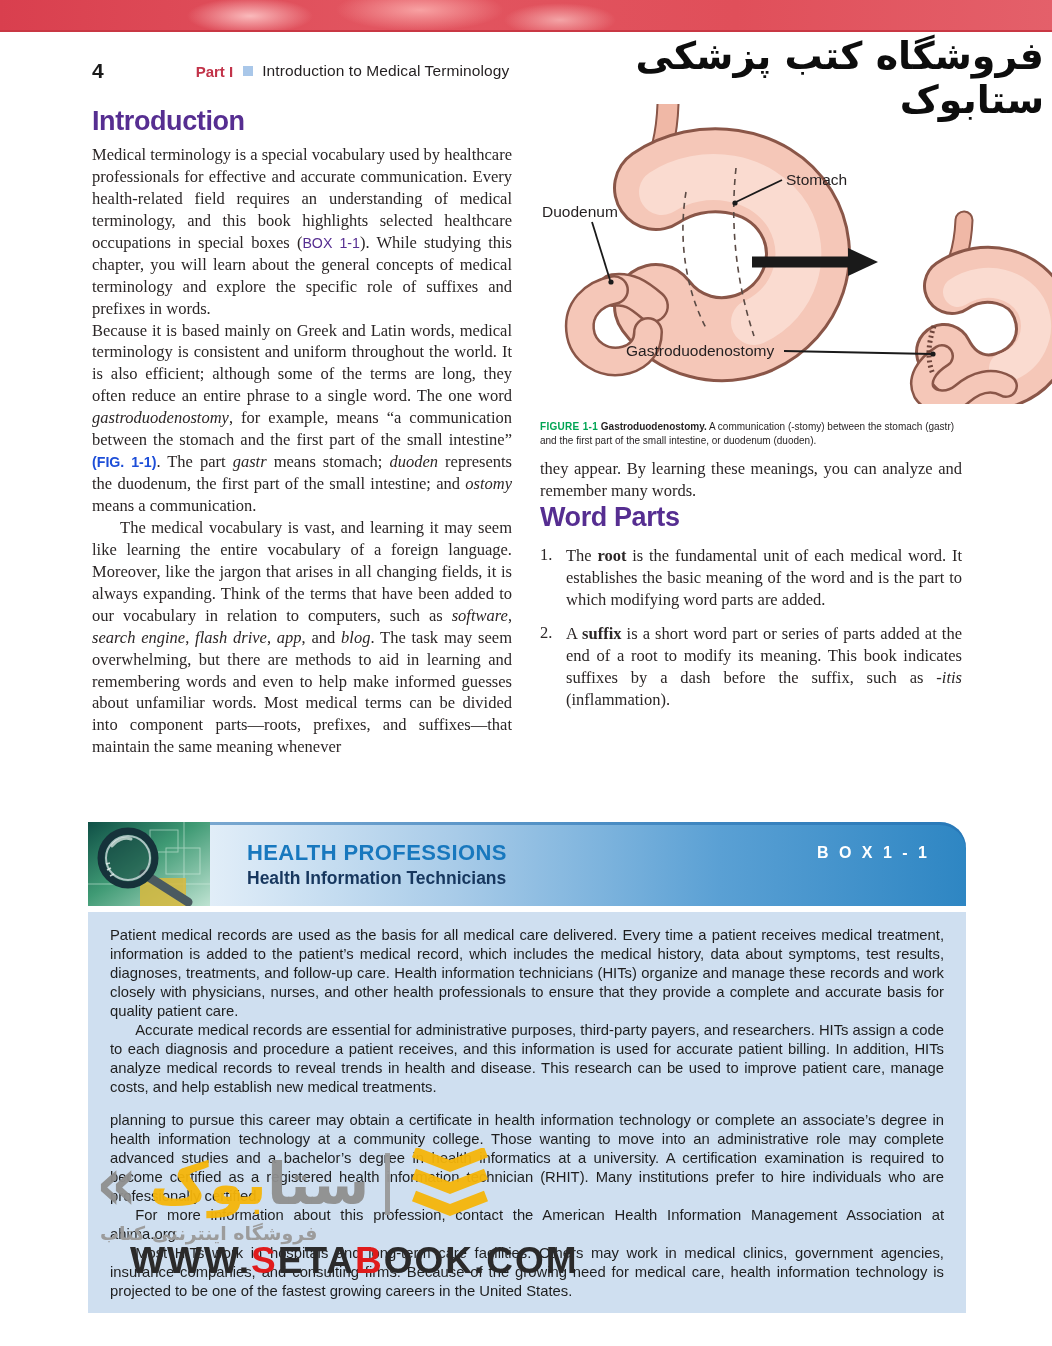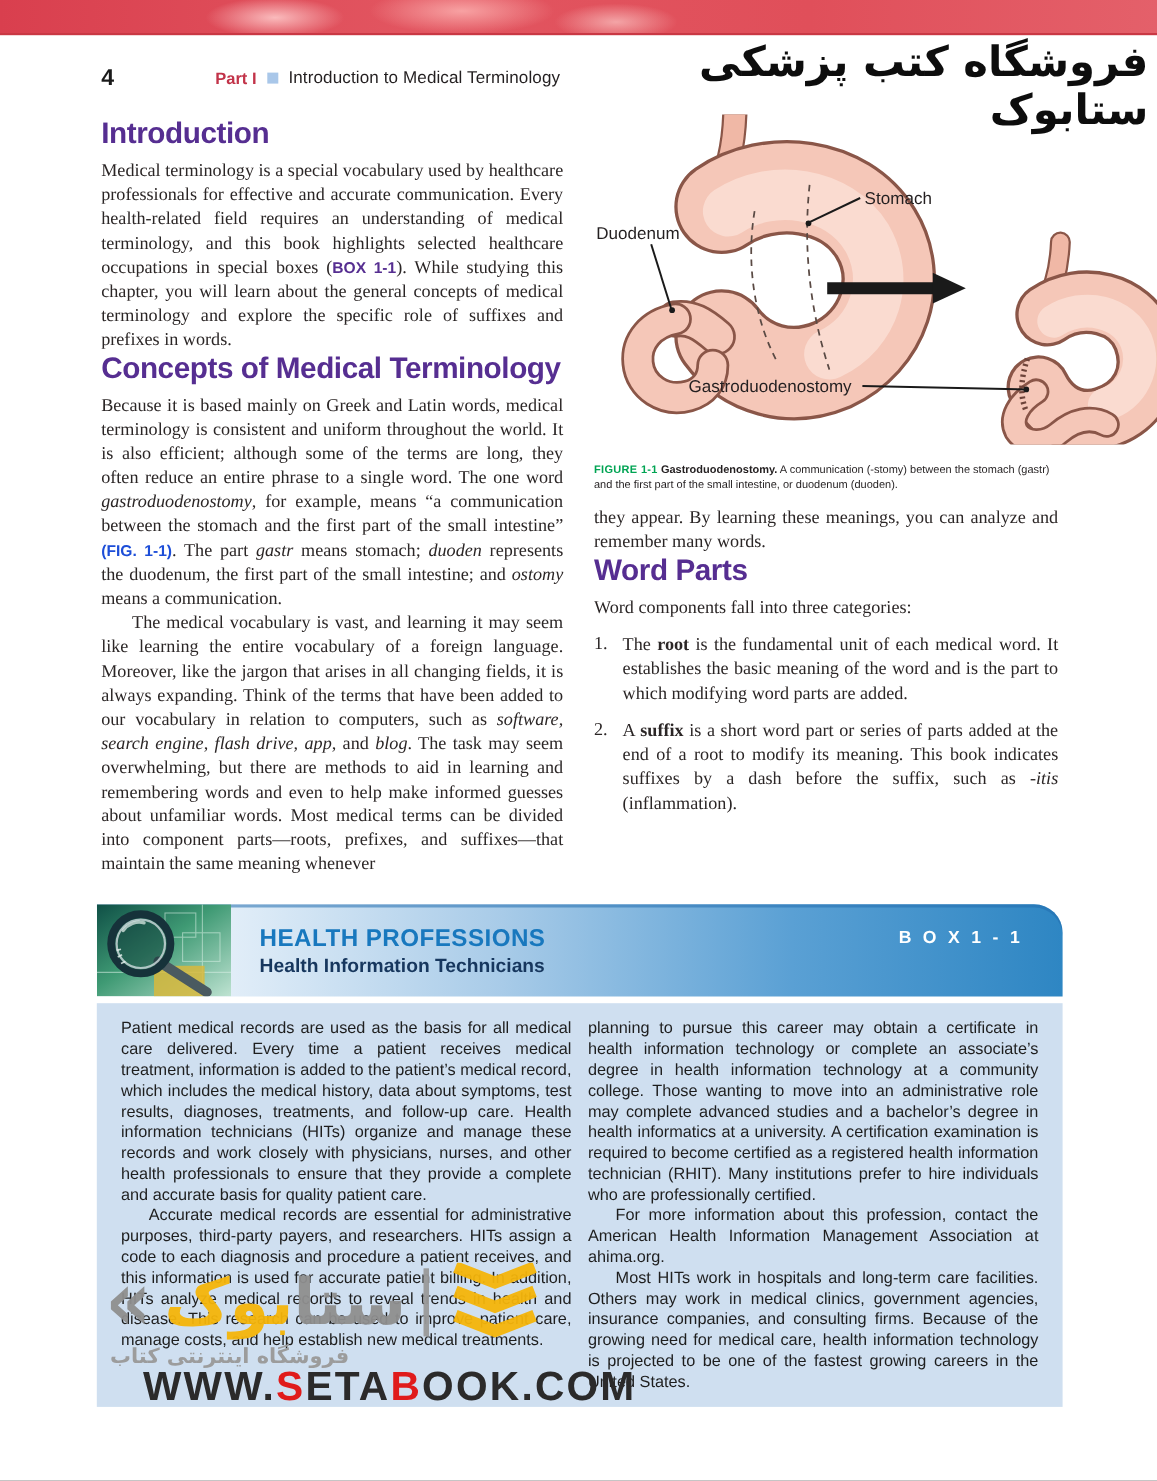--- a/index.html
+++ b/index.html
@@ -31,47 +31,47 @@
   .col-left{position:absolute;left:92px;top:106px;width:420px;}
   .col-right{position:absolute;left:540px;top:104px;width:422px;}
   h2.sect{font-family:"Liberation Sans",sans-serif;font-weight:bold;font-size:27px;
     color:#562e91;margin:0 0 7px 0;letter-spacing:-0.4px;}
   .mt-concepts{margin-top:38px;}
   .mt-wordparts{margin-top:24px;}
   p.body{font-size:16.5px;line-height:1.33;text-align:justify;margin:0;}
   .ind{text-indent:1.7em;}
   .sg-i{font-style:italic;}
   .sg-b{font-weight:bold;}
-  .sg-boxref{font-family:"Liberation Sans",sans-serif;font-weight:bold;color:#562e91;font-size:.86em;}
+  .sg-boxref{font-family:"Liberation Sans",sans-serif;font-weight:normal;color:#562e91;font-size:.86em;}
   .sg-figref{font-family:"Liberation Sans",sans-serif;font-weight:bold;color:#1d4ed8;font-size:.86em;}
 
   
   .figure-wrap{width:512px;height:300px;}
   .fig-caption{margin-top:12px;font-family:"Liberation Sans",sans-serif;font-size:10px;
     line-height:1.42;color:#231f20;text-align:left;width:422px;}
   .sg-figlabel{color:#00a453;font-weight:bold;letter-spacing:.3px;}
   .cont{margin-top:18px;}
   .wp-intro{margin-top:4px;}
   .wp-list{margin-top:12px;}
   .wp-item{display:flex;margin-bottom:12px;}
   .wp-num{width:26px;flex:none;font-size:16.5px;}
   .wp-text{flex:1;font-size:16.5px;line-height:1.33;text-align:justify;}
 
   
   .hp-box{position:absolute;left:88px;top:822px;width:878px;font-family:"Liberation Sans",sans-serif;}
   .hp-header{position:relative;height:84px;border-radius:0 26px 0 0;overflow:hidden;
     background:linear-gradient(90deg,#fdfefe 0%,#ddebf7 16%,#a8cbe8 42%,#5aa0d4 72%,#2e86c3 100%);
     box-shadow:inset 0 3px 0 rgba(35,110,175,.55);display:flex;align-items:center;}
   .hp-photo{width:122px;height:84px;flex:none;}
-  .hp-titles{margin-left:26px;}
+  .hp-titles{margin-left:37px;}
   .hp-kicker{font-size:22px;font-weight:bold;color:#1878be;letter-spacing:.4px;}
   .hp-subtitle{font-size:17.5px;font-weight:bold;color:#17375e;margin-top:2px;}
   .hp-boxlabel{margin-left:auto;margin-right:36px;align-self:flex-start;margin-top:22px;
     font-size:16px;font-weight:bold;color:#ffffff;letter-spacing:3px;}
-  .hp-body{margin-top:6px;background:#cfdff0;padding:14px 22px 12px 22px;display:flex;gap:15px;}
+  .hp-body{margin-top:6px;background:#cfdff0;padding:14px 22px 12px 22px;display:flex;gap:15px;flex-direction:column;}
   .hp-col{flex:1;font-size:14.8px;line-height:1.28;color:#1e1e1e;text-align:justify;}
   .hp-col p{margin:0;}
 
   
   .wm-logo{position:absolute;left:96px;top:1148px;display:flex;align-items:center;gap:12px;opacity:.95;}
   .wm-guillemet{font-family:"DejaVu Sans",sans-serif;font-weight:bold;font-size:64px;
     color:#8f8f8f;line-height:1;transform:scaleY(1.2);}
   .wm-word{font-family:"DejaVu Sans",sans-serif;font-weight:bold;font-size:58px;line-height:1;
     direction:rtl;color:#8f8f8f;}
   .wm-word .y{color:#f5b50a;}
@@ -95,21 +95,20 @@
     <span class="head-square"></span>
     <span class="part-title">Introduction to Medical Terminology</span>
   </div>
 
   <div class="fa-title">فروشگاه کتب پزشکی ستابوک</div>
 
   <div class="col-left">
     <h2 class="sect">Introduction</h2>
     <p class="body"><span>Medical terminology is a special vocabulary used by healthcare professionals for effective and accurate communication. Every health-related field requires an understanding of medical terminology, and this book highlights selected healthcare occupations in special boxes (</span><span class="sg-boxref">BOX 1-1</span><span>). While studying this chapter, you will learn about the general concepts of medical terminology and explore the specific role of suffixes and prefixes in words.</span></p>
 
-    <h2 class="sect mt-concepts">Concepts of Medical Terminology</h2>
     <p class="body"><span>Because it is based mainly on Greek and Latin words, medical terminology is consistent and uniform throughout the world. It is also efficient; although some of the terms are long, they often reduce an entire phrase to a single word. The one word </span><span class="sg-i">gastroduodenostomy</span><span>, for example, means “a communication between the stomach and the first part of the small intestine” </span><span class="sg-figref">(FIG. 1-1)</span><span>. The part </span><span class="sg-i">gastr</span><span> means stomach; </span><span class="sg-i">duoden</span><span> represents the duodenum, the first part of the small intestine; and </span><span class="sg-i">ostomy</span><span> means a communication.</span></p>
     <p class="body ind"><span>The medical vocabulary is vast, and learning it may seem like learning the entire vocabulary of a foreign language. Moreover, like the jargon that arises in all changing fields, it is always expanding. Think of the terms that have been added to our vocabulary in relation to computers, such as </span><span class="sg-i">software</span><span>, </span><span class="sg-i">search engine</span><span>, </span><span class="sg-i">flash drive</span><span>, </span><span class="sg-i">app</span><span>, and </span><span class="sg-i">blog</span><span>. The task may seem overwhelming, but there are methods to aid in learning and remembering words and even to help make informed guesses about unfamiliar words. Most medical terms can be divided into component parts—roots, prefixes, and suffixes—that maintain the same meaning whenever</span></p>
   </div>
 
   <div class="col-right">
 
     <svg class="figure-wrap" viewBox="0 0 512 300">
 
       <g>
 
@@ -163,21 +162,20 @@
         <line x1="244" y1="247" x2="392" y2="250"></line>
         <circle cx="393" cy="250" r="2.6" fill="#1a1a1a" stroke="none"></circle>
       </g>
     </svg>
 
     <p class="fig-caption"><span class="sg-figlabel">FIGURE 1-1</span><span>  </span><span class="sg-b">Gastroduodenostomy.</span><span> A communication (-stomy) between the stomach (gastr) and the first part of the small intestine, or duodenum (duoden).</span></p>
 
     <p class="body cont">they appear. By learning these meanings, you can analyze and remember many words.</p>
 
     <h2 class="sect mt-wordparts">Word Parts</h2>
-    <p class="body wp-intro">Word components fall into three categories:</p>
 
     <div class="wp-list">
       <div class="wp-item">
         <span class="wp-num">1.</span>
         <div class="wp-text"><span>The </span><span class="sg-b">root</span><span> is the fundamental unit of each medical word. It establishes the basic meaning of the word and is the part to which modifying word parts are added.</span></div>
       </div>
       <div class="wp-item">
         <span class="wp-num">2.</span>
         <div class="wp-text"><span>A </span><span class="sg-b">suffix</span><span> is a short word part or series of parts added at the end of a root to modify its meaning. This book indicates suffixes by a dash before the suffix, such as </span><span class="sg-i">-itis</span><span> (inflammation).</span></div>
       </div>

